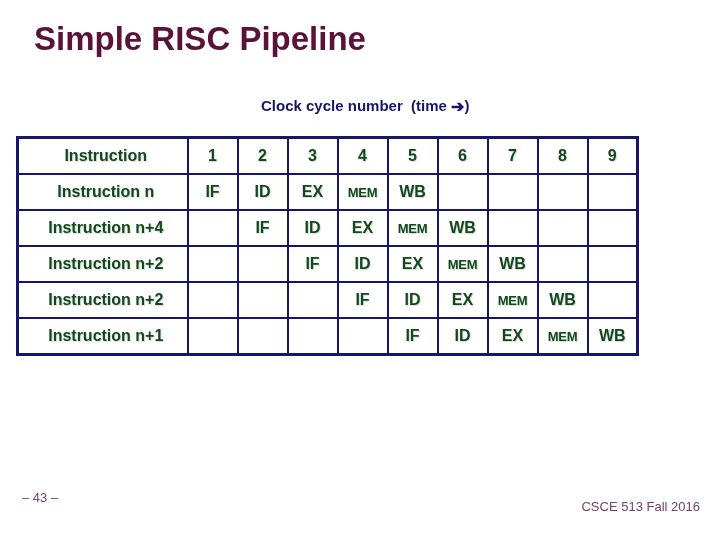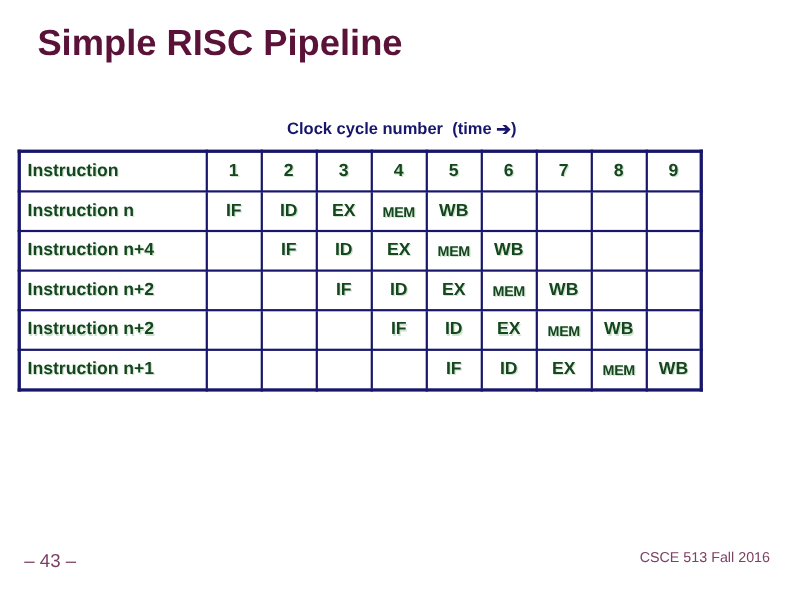--- a/index.html
+++ b/index.html
@@ -20,21 +20,21 @@
     position: absolute;
     left: 34px; top: 20px;
     margin: 0;
     font-size: 33px;
     font-weight: bold;
     color: var(--title);
     white-space: pre;
   }
   .subtitle {
     position: absolute;
-    left: 261px; top: 108px;
+    left: 261px; top: 97px;
     font-size: 15px;
     font-weight: bold;
     color: var(--navy);
     white-space: pre;
   }
   .subtitle .arrow {
     font-size: 16px;
     vertical-align: -1px;
   }
   table.pipeline {
@@ -50,33 +50,33 @@
     padding: 0;
     text-align: center;
     font-weight: bold;
     font-size: 16px;
     color: var(--green);
     text-shadow: 1px 1px 0 rgba(165, 205, 165, 0.55);
     overflow: hidden;
     white-space: nowrap;
   }
   table.pipeline td.label {
-    text-align: left;
+    text-align: center;
     padding-left: 6px;
   }
   table.pipeline td.mem {
     font-size: 13px;
     letter-spacing: -0.3px;
   }
   col.c-label { width: 170px; }
   col.c-cycle { width: 50px; }
   .footer-left {
     position: absolute;
-    left: 22px; bottom: 20px;
-    font-size: 17px;
+    left: 22px; bottom: 35px;
+    font-size: 13px;
     color: var(--footer);
     white-space: pre;
   }
   .footer-right {
     position: absolute;
     right: 20px; bottom: 26px;
     font-size: 13px;
     color: var(--footer);
     white-space: pre;
   }

